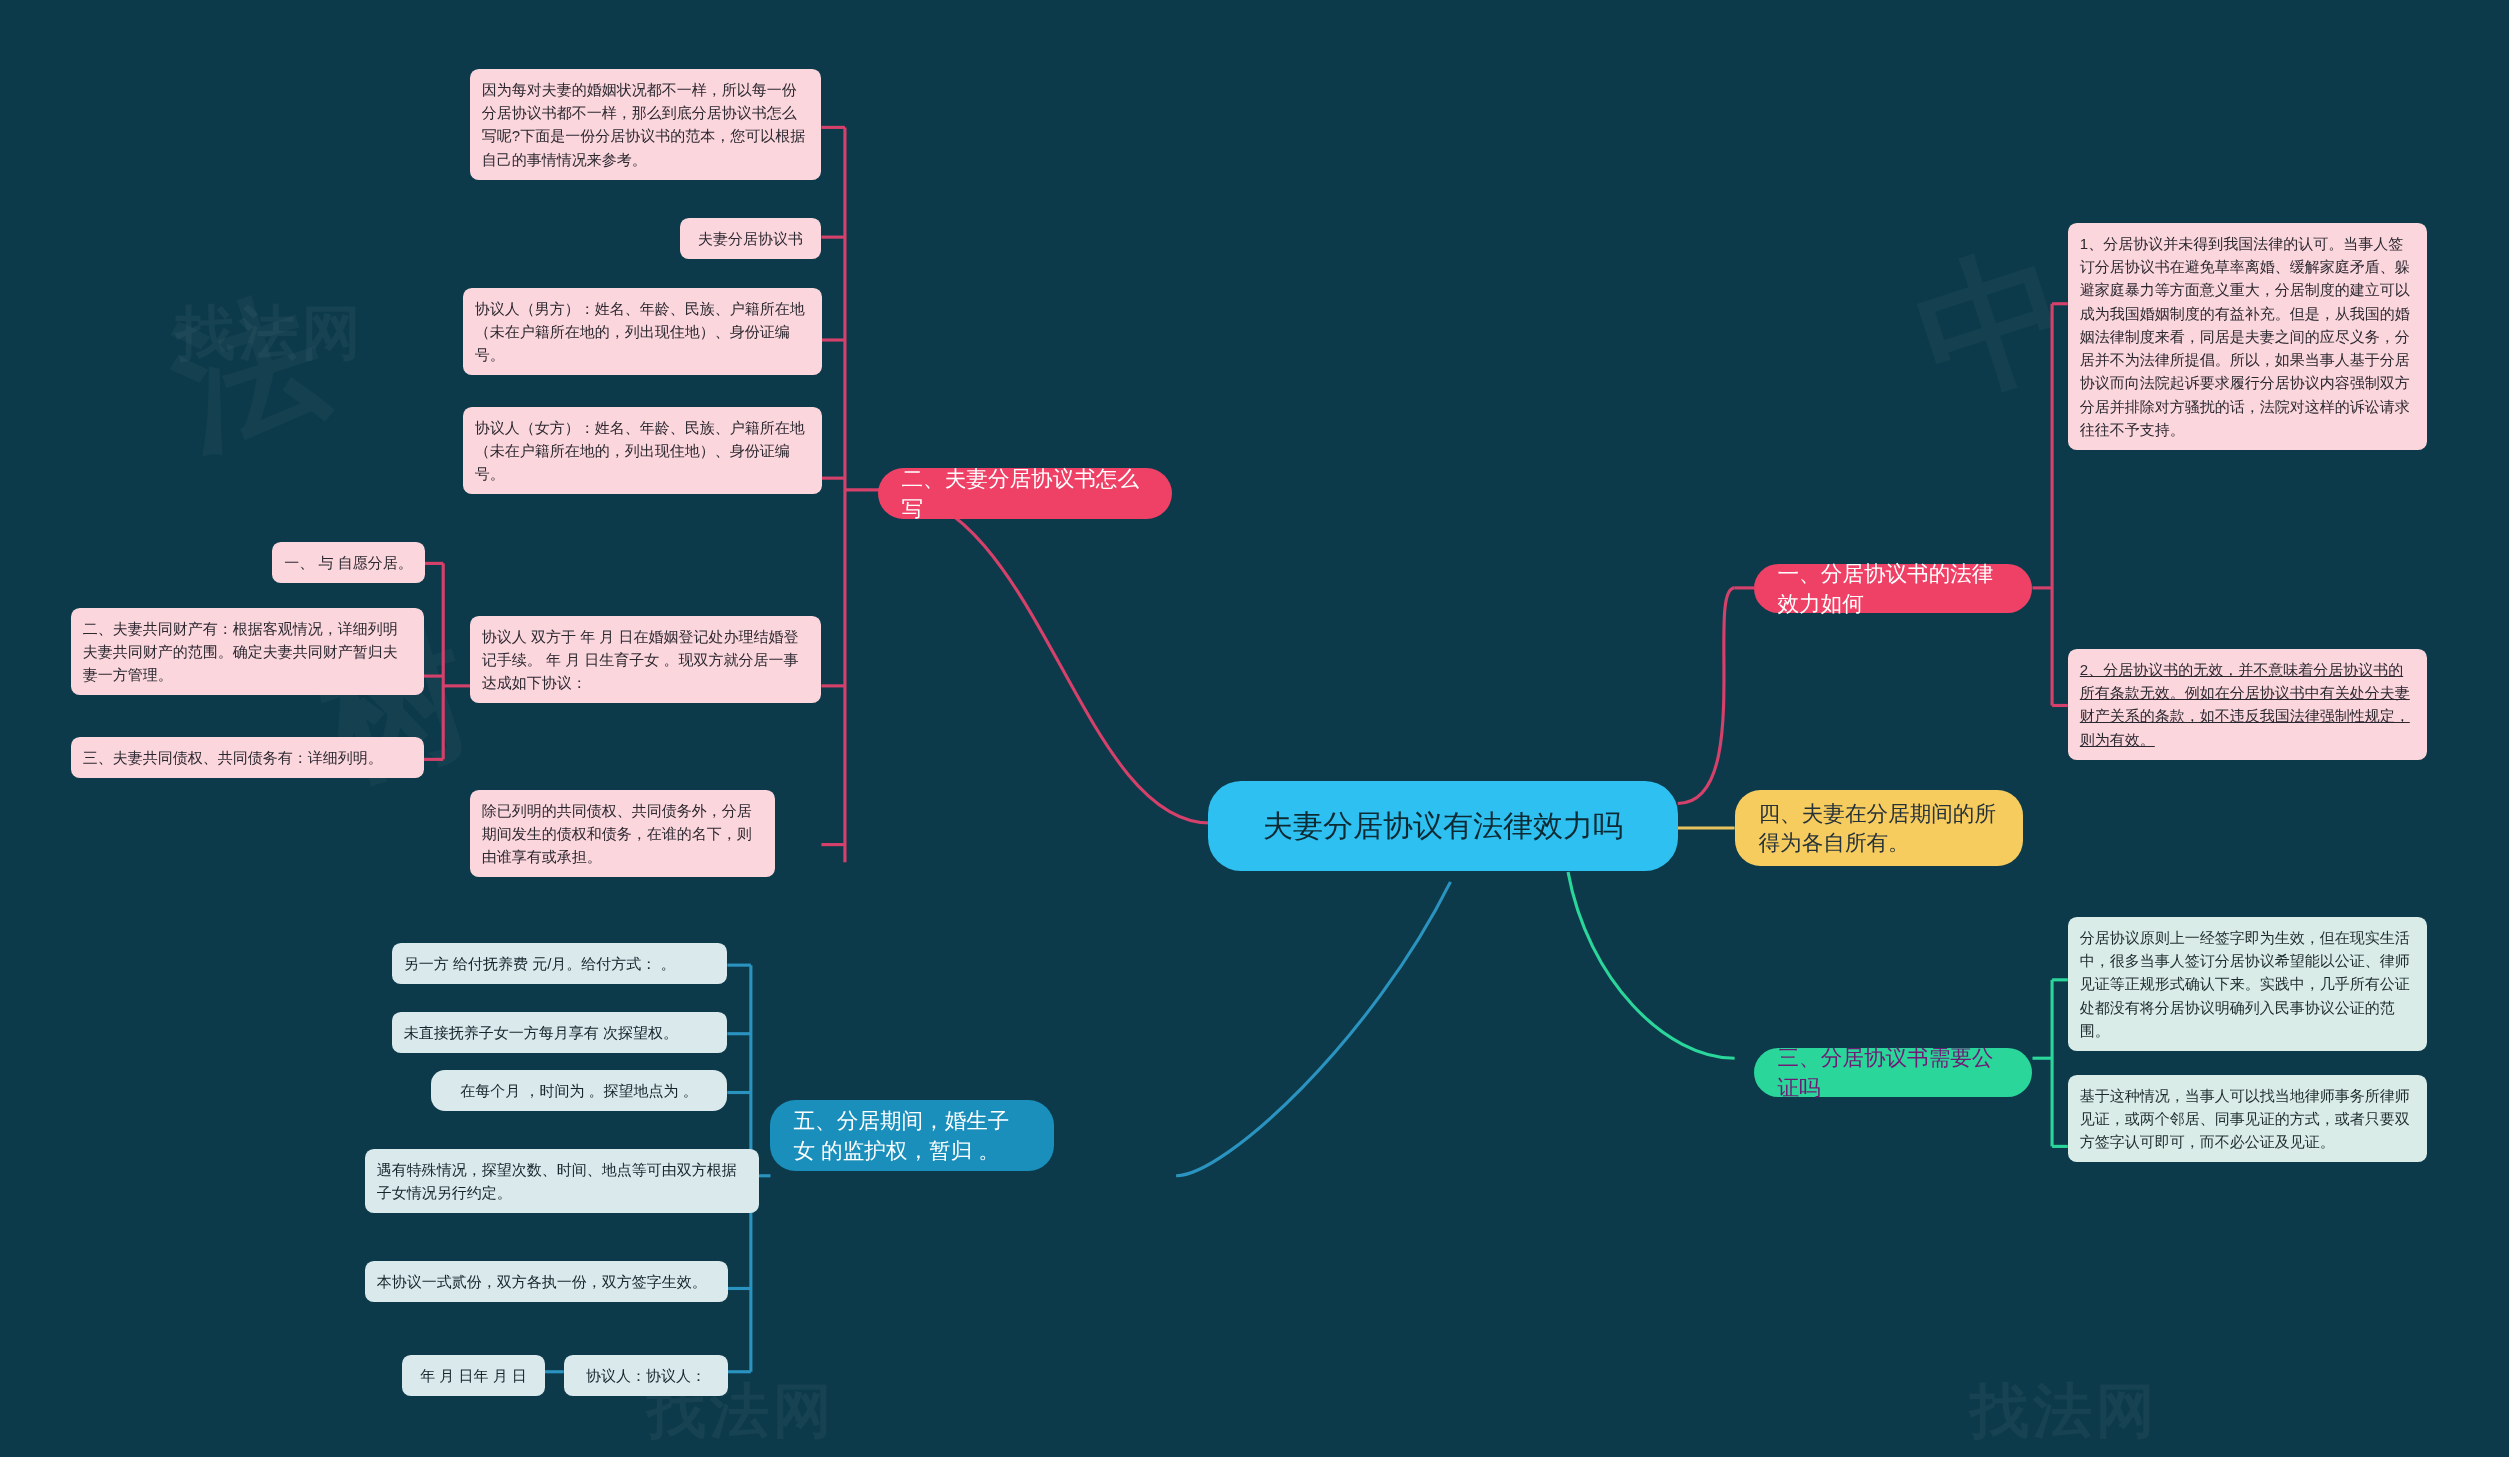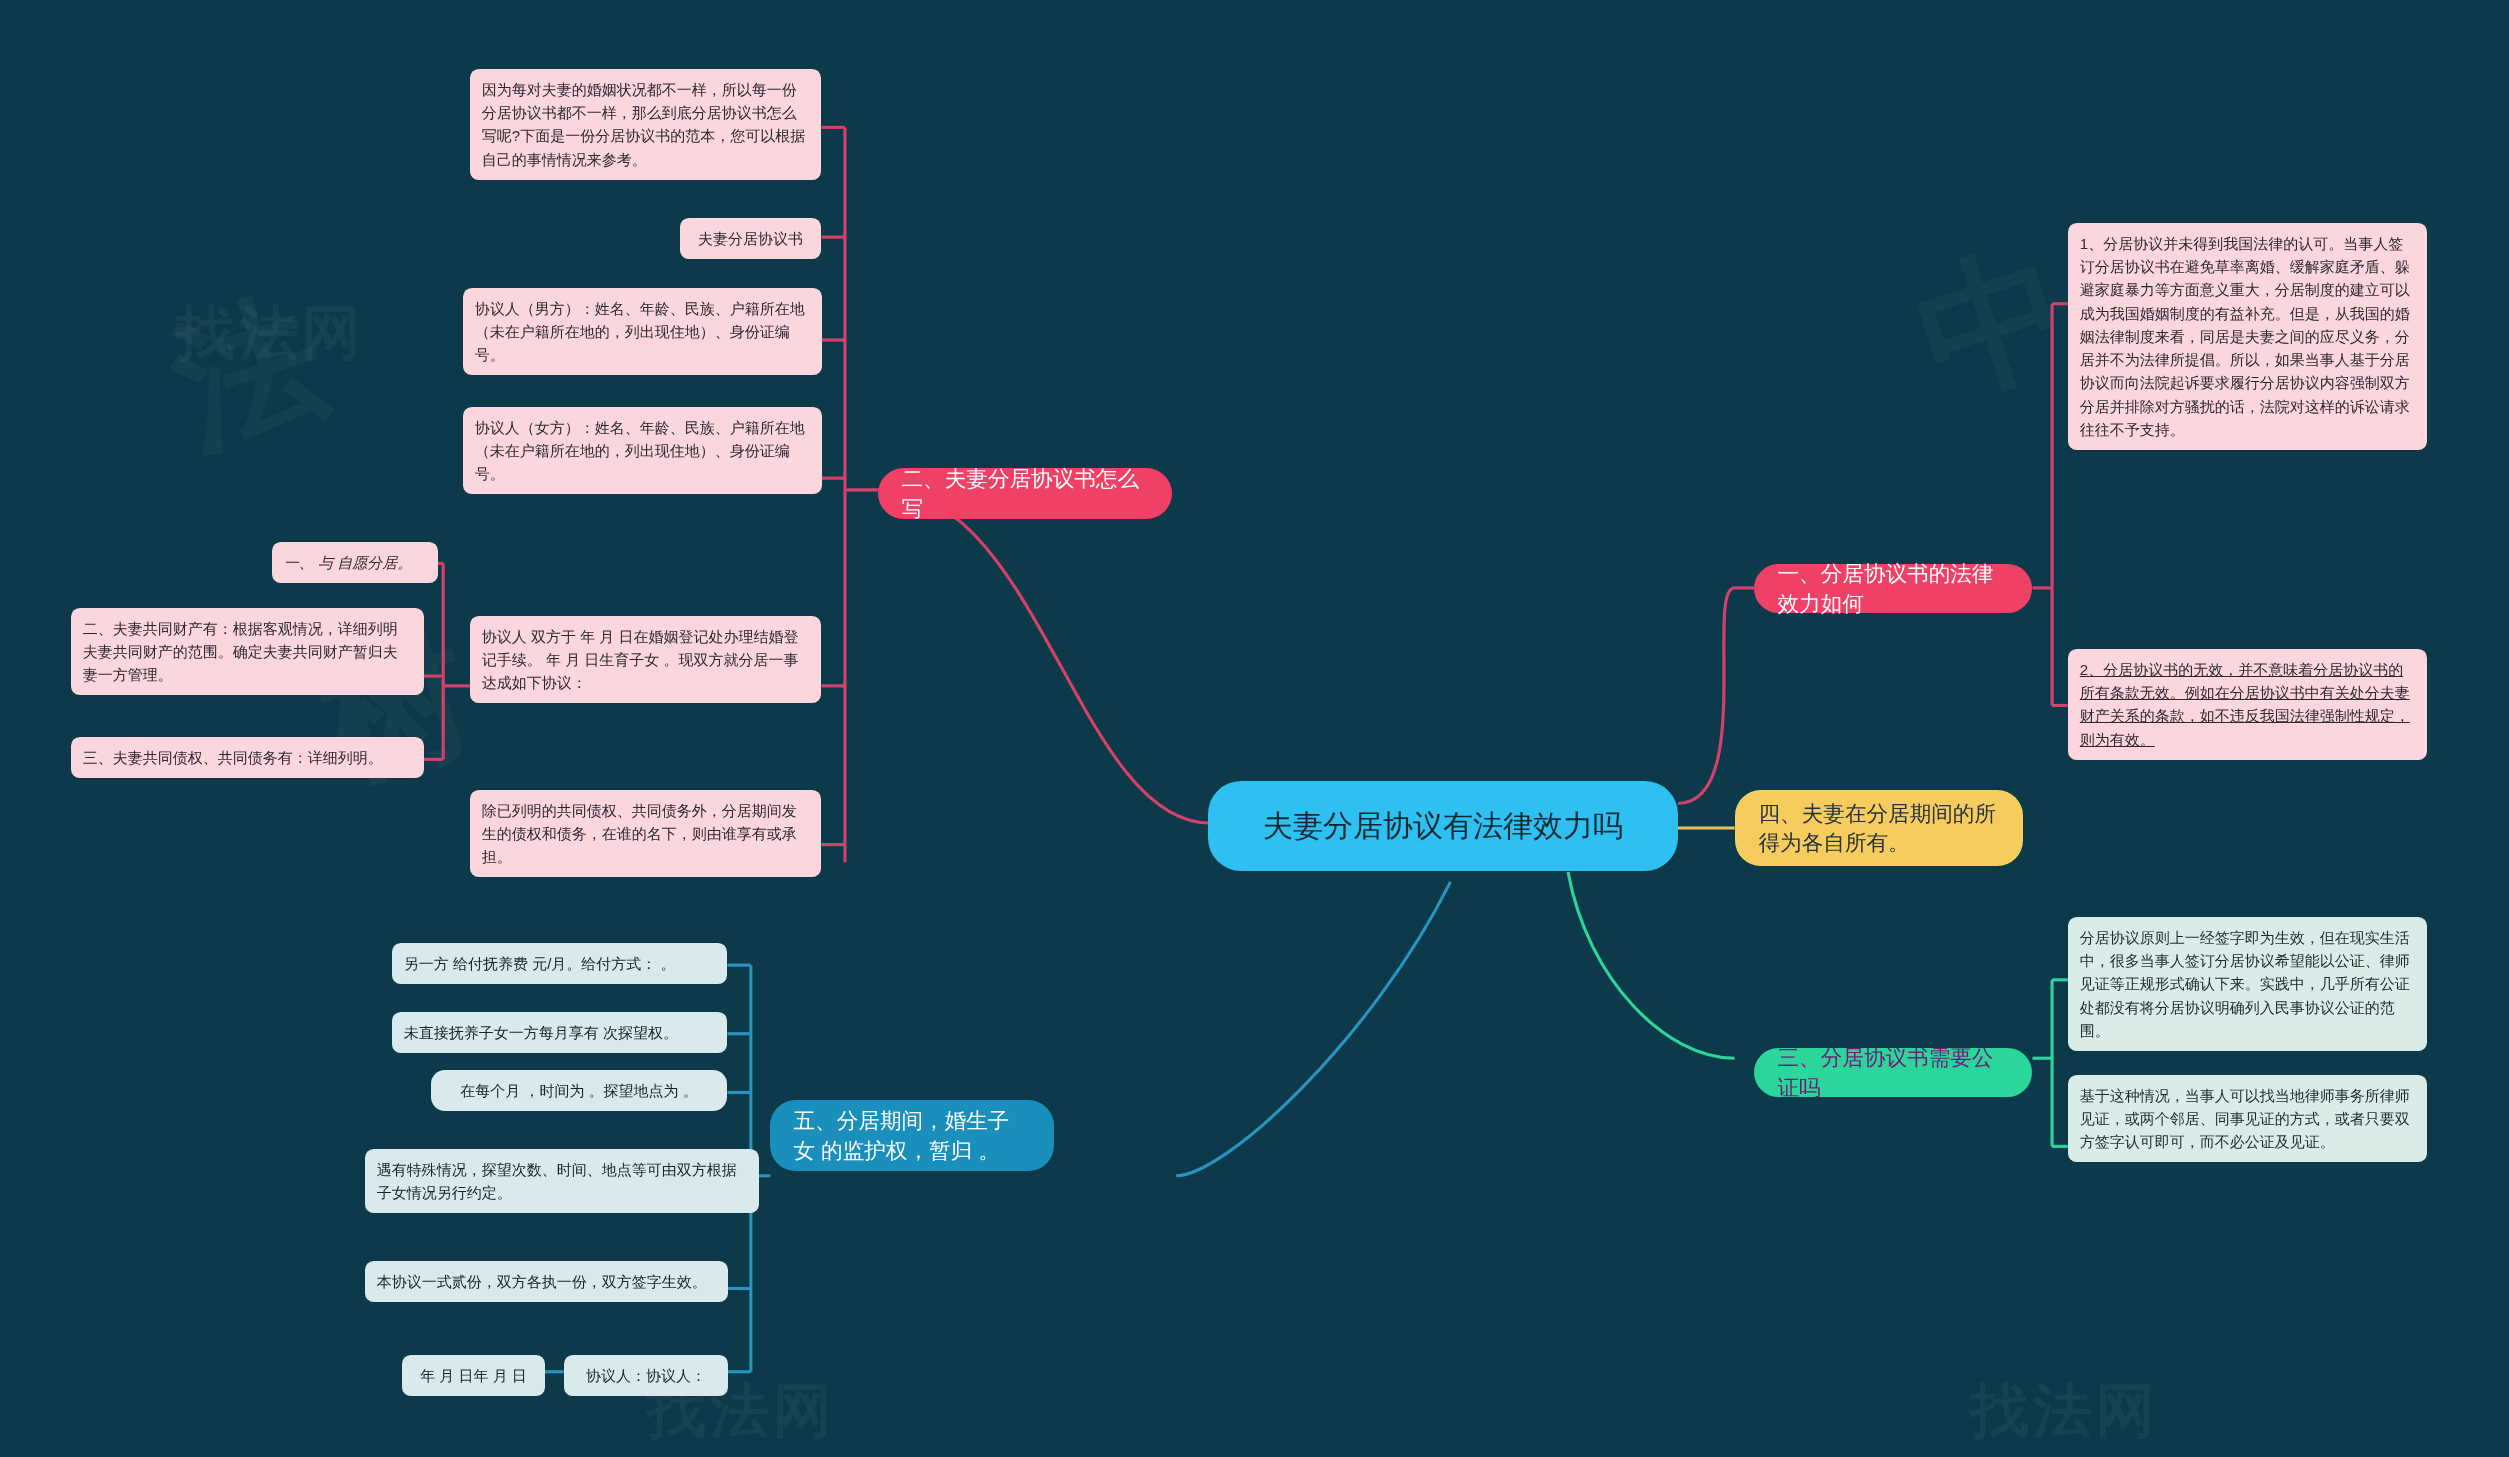--- a/index.html
+++ b/index.html
@@ -156,23 +156,23 @@
   <div class="node leaf pink" style="left:470px; top:69px; width:351px;">因为每对夫妻的婚姻状况都不一样，所以每一份分居协议书都不一样，那么到底分居协议书怎么写呢?下面是一份分居协议书的范本，您可以根据自己的事情情况来参考。</div>
 
   <div class="node leaf pink" style="left:680px; top:218px; width:141px; text-align:center;">夫妻分居协议书</div>
 
   <div class="node leaf pink" style="left:463px; top:288px; width:359px;">协议人（男方）：姓名、年龄、民族、户籍所在地（未在户籍所在地的，列出现住地）、身份证编号。</div>
 
   <div class="node leaf pink" style="left:463px; top:407px; width:359px;">协议人（女方）：姓名、年龄、民族、户籍所在地（未在户籍所在地的，列出现住地）、身份证编号。</div>
 
   <div class="node leaf pink" style="left:470px; top:616px; width:351px;">协议人 双方于 年 月 日在婚姻登记处办理结婚登记手续。 年 月 日生育子女 。现双方就分居一事达成如下协议：</div>
 
-  <div class="node leaf pink" style="left:470px; top:790px; width:351px;">除已列明的共同债权、共同债务外，分居期间发生的债权和债务，在谁的名下，则由谁享有或承担。</div>
-
-  <div class="node leaf pink" style="left:272px; top:542px; width:166px; font-style:italic;">一、 与 自愿分居。</div>
+  <div class="node leaf pink" style="left:470px; top:790px; width:305px;">除已列明的共同债权、共同债务外，分居期间发生的债权和债务，在谁的名下，则由谁享有或承担。</div>
+
+  <div class="node leaf pink" style="left:272px; top:542px; width:153px; text-align:center;">一、 与 自愿分居。</div>
 
   <div class="node leaf pink" style="left:71px; top:608px; width:353px;">二、夫妻共同财产有：根据客观情况，详细列明夫妻共同财产的范围。确定夫妻共同财产暂归夫妻一方管理。</div>
 
   <div class="node leaf pink" style="left:71px; top:737px; width:353px;">三、夫妻共同债权、共同债务有：详细列明。</div>
 
   <div class="node br pink" style="left:1754px; top:564px; width:278px; height:49px; justify-content:center;">一、分居协议书的法律效力如何</div>
 
   <div class="node leaf pink" style="left:2068px; top:223px; width:359px;">1、分居协议并未得到我国法律的认可。当事人签订分居协议书在避免草率离婚、缓解家庭矛盾、躲避家庭暴力等方面意义重大，分居制度的建立可以成为我国婚姻制度的有益补充。但是，从我国的婚姻法律制度来看，同居是夫妻之间的应尽义务，分居并不为法律所提倡。所以，如果当事人基于分居协议而向法院起诉要求履行分居协议内容强制双方分居并排除对方骚扰的话，法院对这样的诉讼请求往往不予支持。</div>
 
   <div class="node leaf pink" style="left:2068px; top:649px; width:359px;text-decoration:underline;">2、分居协议书的无效，并不意味着分居协议书的所有条款无效。例如在分居协议书中有关处分夫妻财产关系的条款，如不违反我国法律强制性规定，则为有效。</div>

